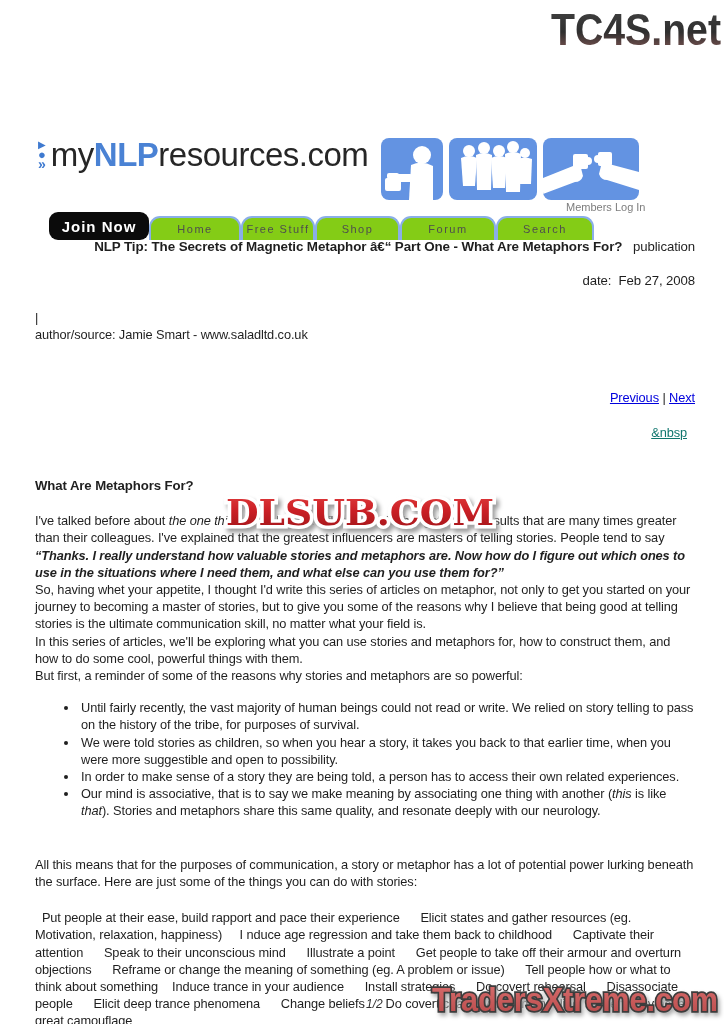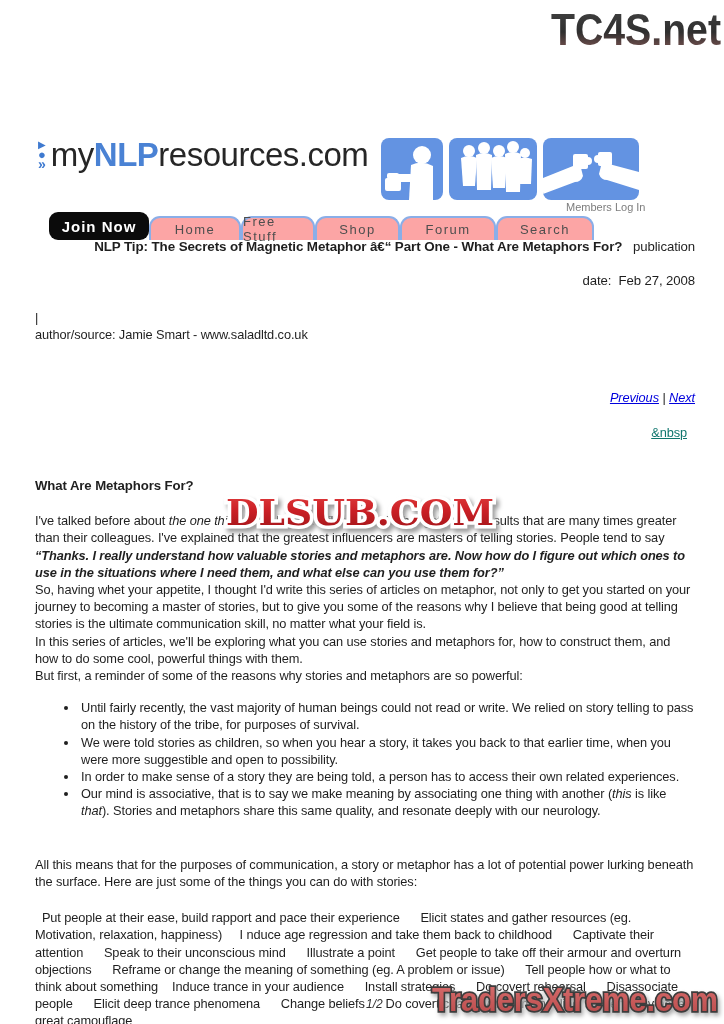--- a/index.html
+++ b/index.html
@@ -26,36 +26,36 @@
   
   .hdr-images { position:absolute; top:138px; left:381px; display:flex; gap:6px; }
   .hdr-box { background:#6393e2; border-radius:8px; height:62px; overflow:hidden; }
   .hdr-box.b1 { width:62px; } .hdr-box.b2 { width:88px; } .hdr-box.b3 { width:96px; }
   .members { position:absolute; top:201px; left:566px; font-size:11px; color:#7d7d7d; cursor:pointer; }
   
   .nav { position:absolute; top:212px; left:49px; display:flex; gap:0; align-items:flex-end; }
   .tab {
     height:24px; display:flex; align-items:center; justify-content:center;
     border:2px solid #8aaee8; border-bottom:none; border-radius:11px 11px 0 0;
-    background:#fca5a5; color:#4e4e4e; font-size:13px; letter-spacing:1.5px; cursor:pointer;
+    background:#84cc16; color:#4e4e4e; font-size:11px; letter-spacing:1.5px; cursor:pointer;
   }
   .tab.join {
     height:28px; border:none; border-radius:9px; background:#0b0b0b;
     color:#ffffff; font-weight:bold; font-size:15px; letter-spacing:1px;
   }
   .tab.join { width:100px; } .tab.home { width:92px; } .tab.free { width:74px; }
   .tab.shop { width:85px; } .tab.forum { width:96px; } .tab.search { width:98px; }
   
   .content { position:absolute; top:238px; left:35px; width:660px;
     font-size:12.8px; line-height:17.2px; letter-spacing:-0.1px; }
   .title-block { text-align:right; white-space:pre-wrap; font-size:13.2px; }
   .title-block b { font-size:13.4px; }
   .pipe-line { margin-top:2px; }
   .nav-links { margin-top:46px; text-align:right; white-space:pre-wrap; }
-  .nav-links a { color:#0000dd; text-decoration:underline; cursor:pointer;font-style:italic; }
+  .nav-links a { color:#0000dd; text-decoration:underline; cursor:pointer; }
   .nav-links .nbsp-txt { display:inline-block; padding-right:8px; color:#0f766e;text-decoration:underline; }
   .heading { margin-top:19px; font-weight:bold; font-size:13.2px; }
   .para1 { margin-top:18px; }
   .bi { font-weight:bold; font-style:italic; }
   .it { font-style:italic;text-align:center; }
   ul.reasons { margin-top:15px; padding-left:44px; }
   ul.reasons li { padding-left:2px; }
   .para2 { margin-top:36px; }
   .uses { margin-top:19px; white-space:pre-wrap; }
   

